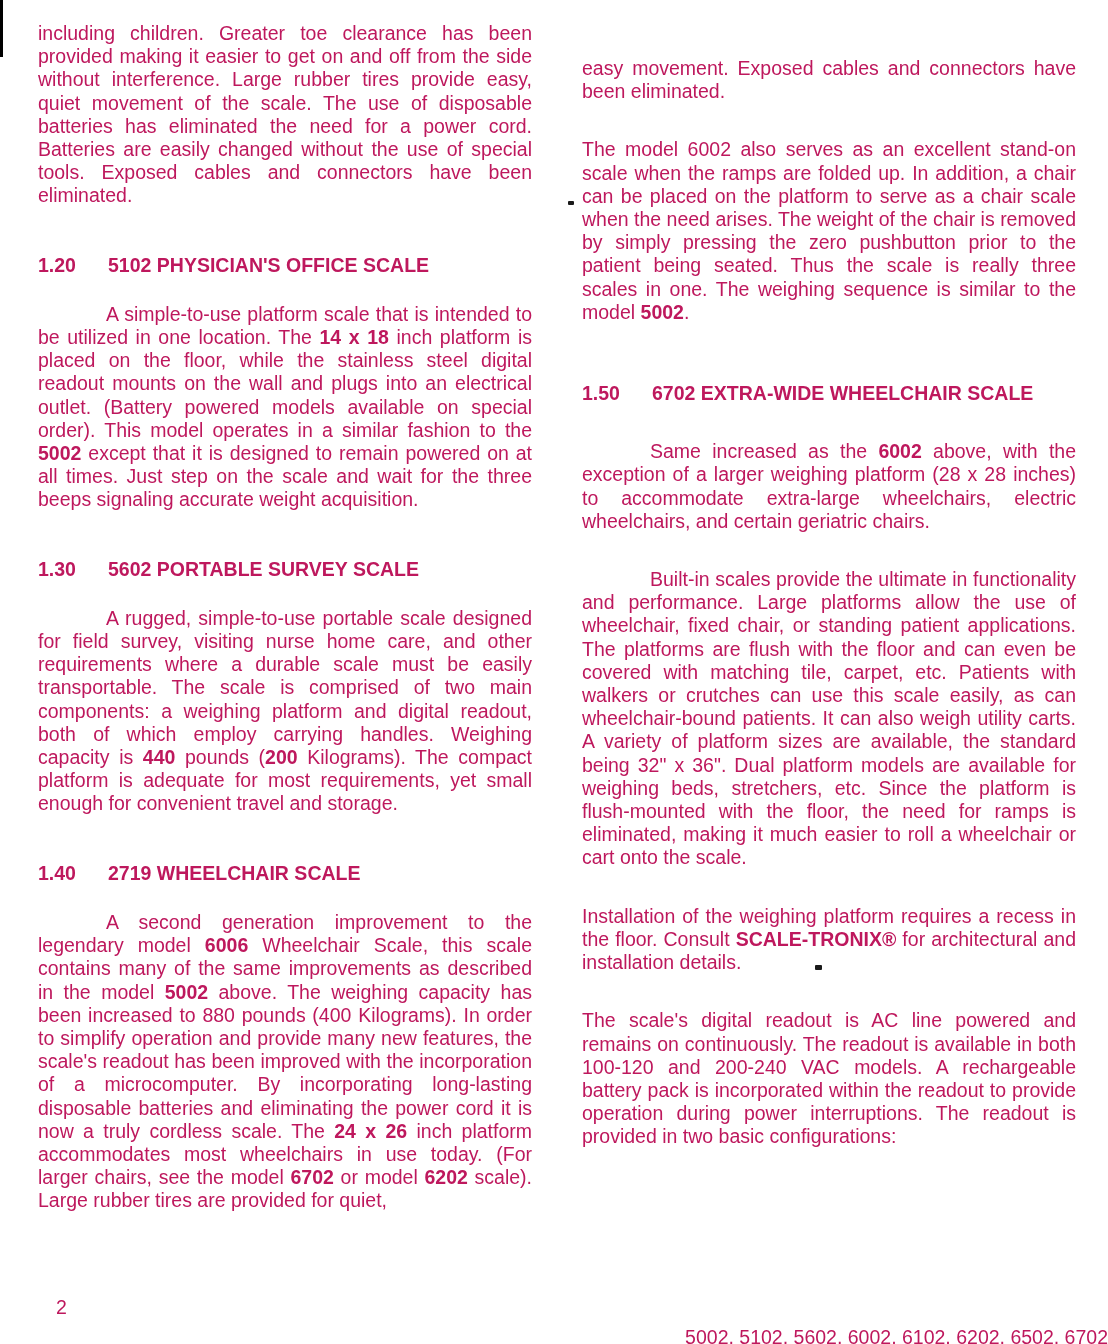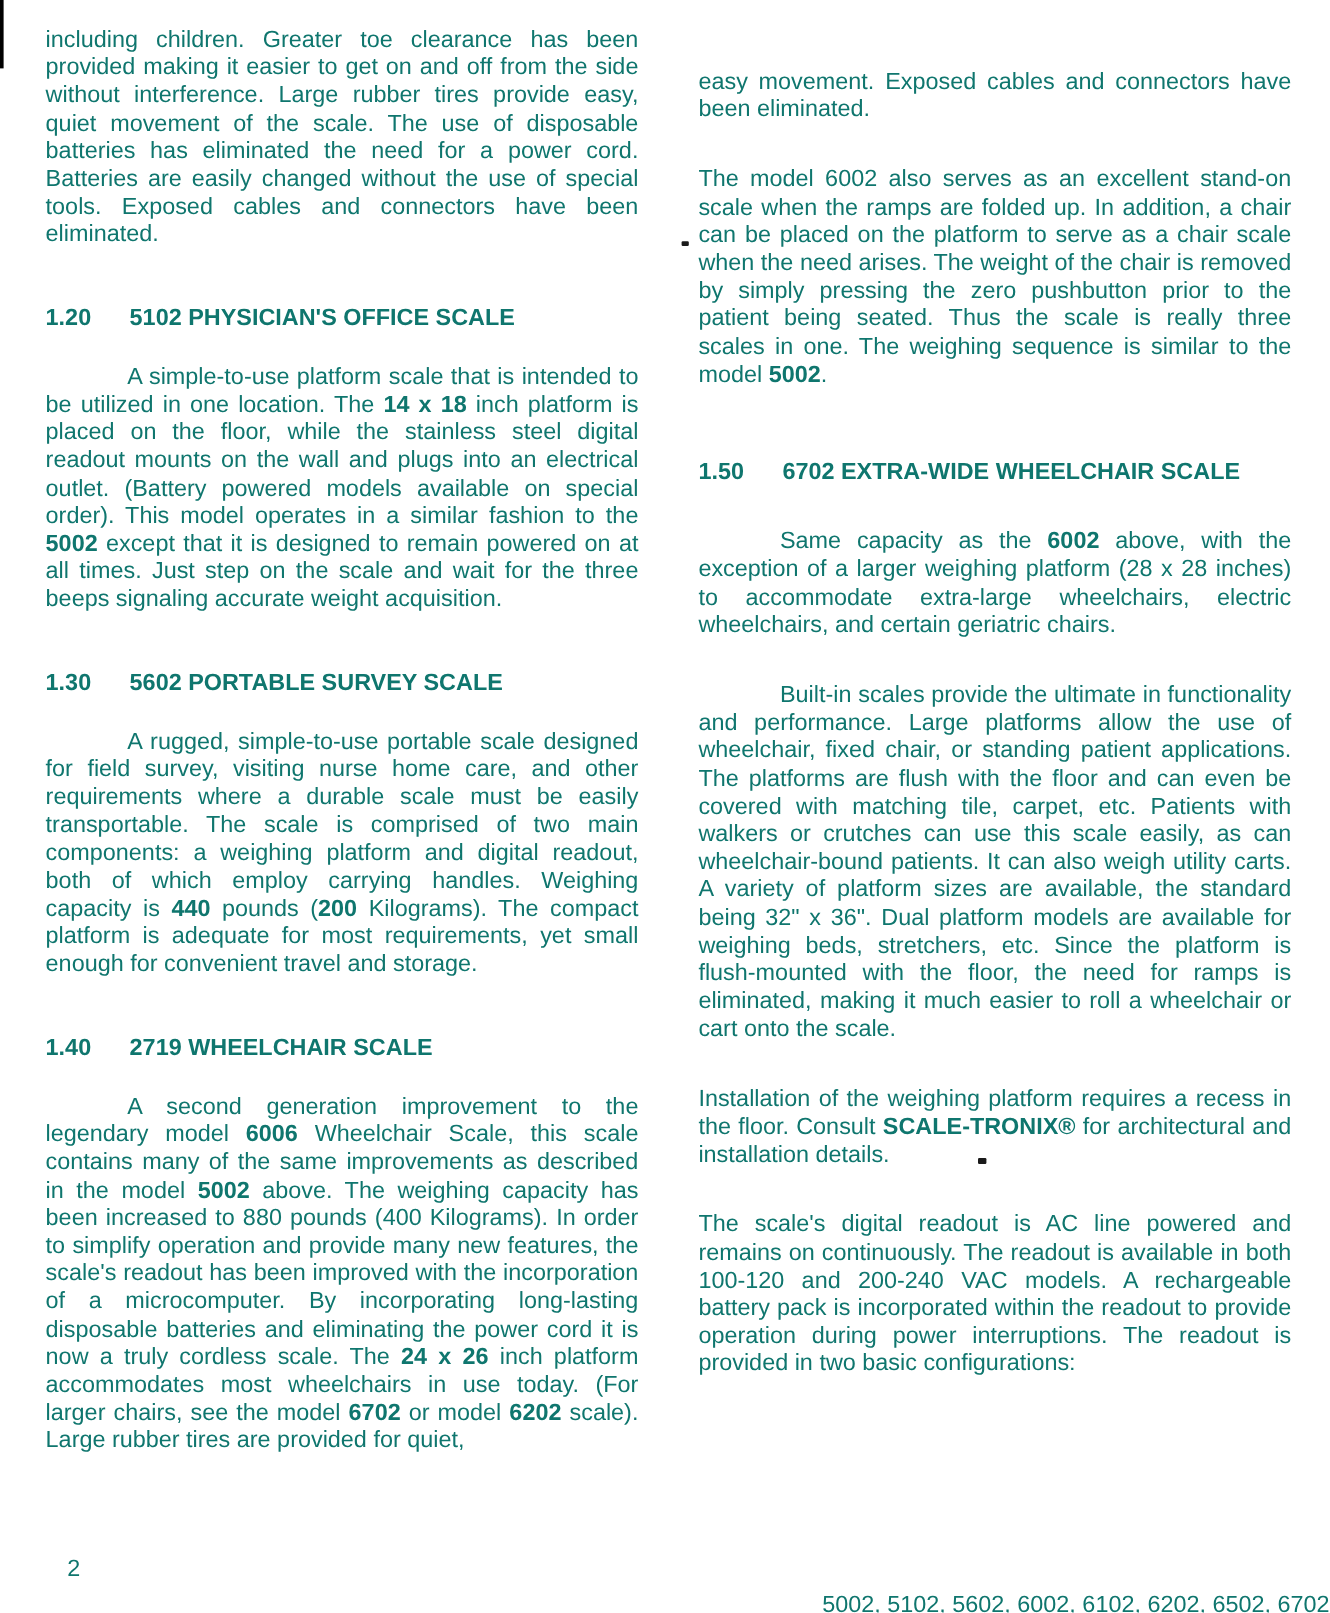--- a/index.html
+++ b/index.html
@@ -1,18 +1,18 @@
 <!DOCTYPE html>
 <html><head>
 <meta charset="utf-8">
 <style>
   html,body{margin:0;padding:0;background:#fff;}
   .page{
     position:relative;width:1108px;height:1344px;background:#ffffff;
-    font-family:"Liberation Sans",sans-serif;color:#0f766e;overflow:hidden;
+    font-family:"Liberation Sans",sans-serif;color:#be185d;overflow:hidden;
   }
   .columns{position:absolute;top:22px;left:38px;display:flex;gap:50px;}
   .col{width:494px;font-size:19.5px;line-height:23.2px;text-align:justify;}
   .para{margin:0 0 24px 0;}
   .para.indent{text-indent:68px;}
   .heading{margin:46px 0 26px 0;font-weight:bold;display:flex;white-space:nowrap;text-align:left;align-items:center;}
   .h-num{flex:0 0 70px;}
   #col-right .heading{margin-top:58px;}
   #col-right .para{margin-bottom:26px;margin-top:35px;}
   .col > :first-child{margin-top:0;}
@@ -52,21 +52,21 @@
         </div>
         <p class="para indent"><span>A second generation improvement to the legendary model </span><span class="b">6006</span><span> Wheelchair Scale, this scale contains many of the same improvements as described in the model </span><span class="b">5002</span><span> above.  The weighing capacity has been increased to 880 pounds (400 Kilograms).  In order to simplify operation and provide many new features, the scale's readout has been improved with the incorporation of a microcomputer.  By incorporating long-lasting disposable batteries and eliminating the power cord it is now a truly cordless scale.  The </span><span class="b">24 x 26</span><span> inch platform accommodates most wheelchairs in use today.  (For larger chairs, see the model </span><span class="b">6702</span><span> or model </span><span class="b">6202</span><span> scale).  Large rubber tires are provided for quiet,</span></p>
       </div>
     <div class="col" id="col-right">
         <p class="para"><span>easy movement.  Exposed cables and connectors have been eliminated.</span></p>
         <p class="para"><span>The model 6002 also serves as an excellent stand-on scale when the ramps are folded up.  In addition, a chair can be placed on the platform to serve as a chair scale when the need arises.  The weight of the chair is removed by simply pressing the zero pushbutton prior to the patient being seated.  Thus the scale is really three scales in one.  The weighing sequence is similar to the model </span><span class="b">5002</span><span>.</span></p>
         <div class="heading">
           <span class="h-num">1.50</span>
           <span class="h-title">6702 EXTRA-WIDE WHEELCHAIR SCALE</span>
         </div>
-        <p class="para indent"><span>Same capacity as the </span><span class="b">6002</span><span> above, with the exception of a larger weighing platform (28 x 28 inches) to accommodate extra-large wheelchairs, electric wheelchairs, and certain geriatric chairs.</span></p>
+        <p class="para indent"><span>Same increased as the </span><span class="b">6002</span><span> above, with the exception of a larger weighing platform (28 x 28 inches) to accommodate extra-large wheelchairs, electric wheelchairs, and certain geriatric chairs.</span></p>
         <p class="para indent"><span>Built-in scales provide the ultimate in functionality and performance.  Large platforms allow the use of wheelchair, fixed chair, or standing patient applications.  The platforms are flush with the floor and can even be covered with matching tile, carpet, etc. Patients with walkers or crutches can use this scale easily, as can wheelchair-bound patients.  It can also weigh utility carts.  A variety of platform sizes are available, the standard being 32" x 36".  Dual platform models are available for weighing beds, stretchers, etc. Since the platform is flush-mounted with the floor,  the need for ramps is eliminated,  making it much easier to roll a wheelchair or cart onto the scale.</span></p>
         <p class="para"><span>Installation of the weighing platform requires a recess in the floor.  Consult </span><span class="b">SCALE-TRONIX®</span><span> for architectural and installation details.</span></p>
         <p class="para"><span>The scale's digital readout is AC line powered and remains on continuously. The readout is available in both 100-120 and 200-240 VAC models.   A rechargeable battery pack is incorporated within the readout to provide operation during power interruptions.  The readout is provided in two basic configurations:</span></p>
       </div>
   </div>
 
   <div class="footer-row">
     <span class="page-num">2</span>
     <span class="footer-models">5002, 5102, 5602, 6002, 6102, 6202, 6502, 6702</span>
   </div>

